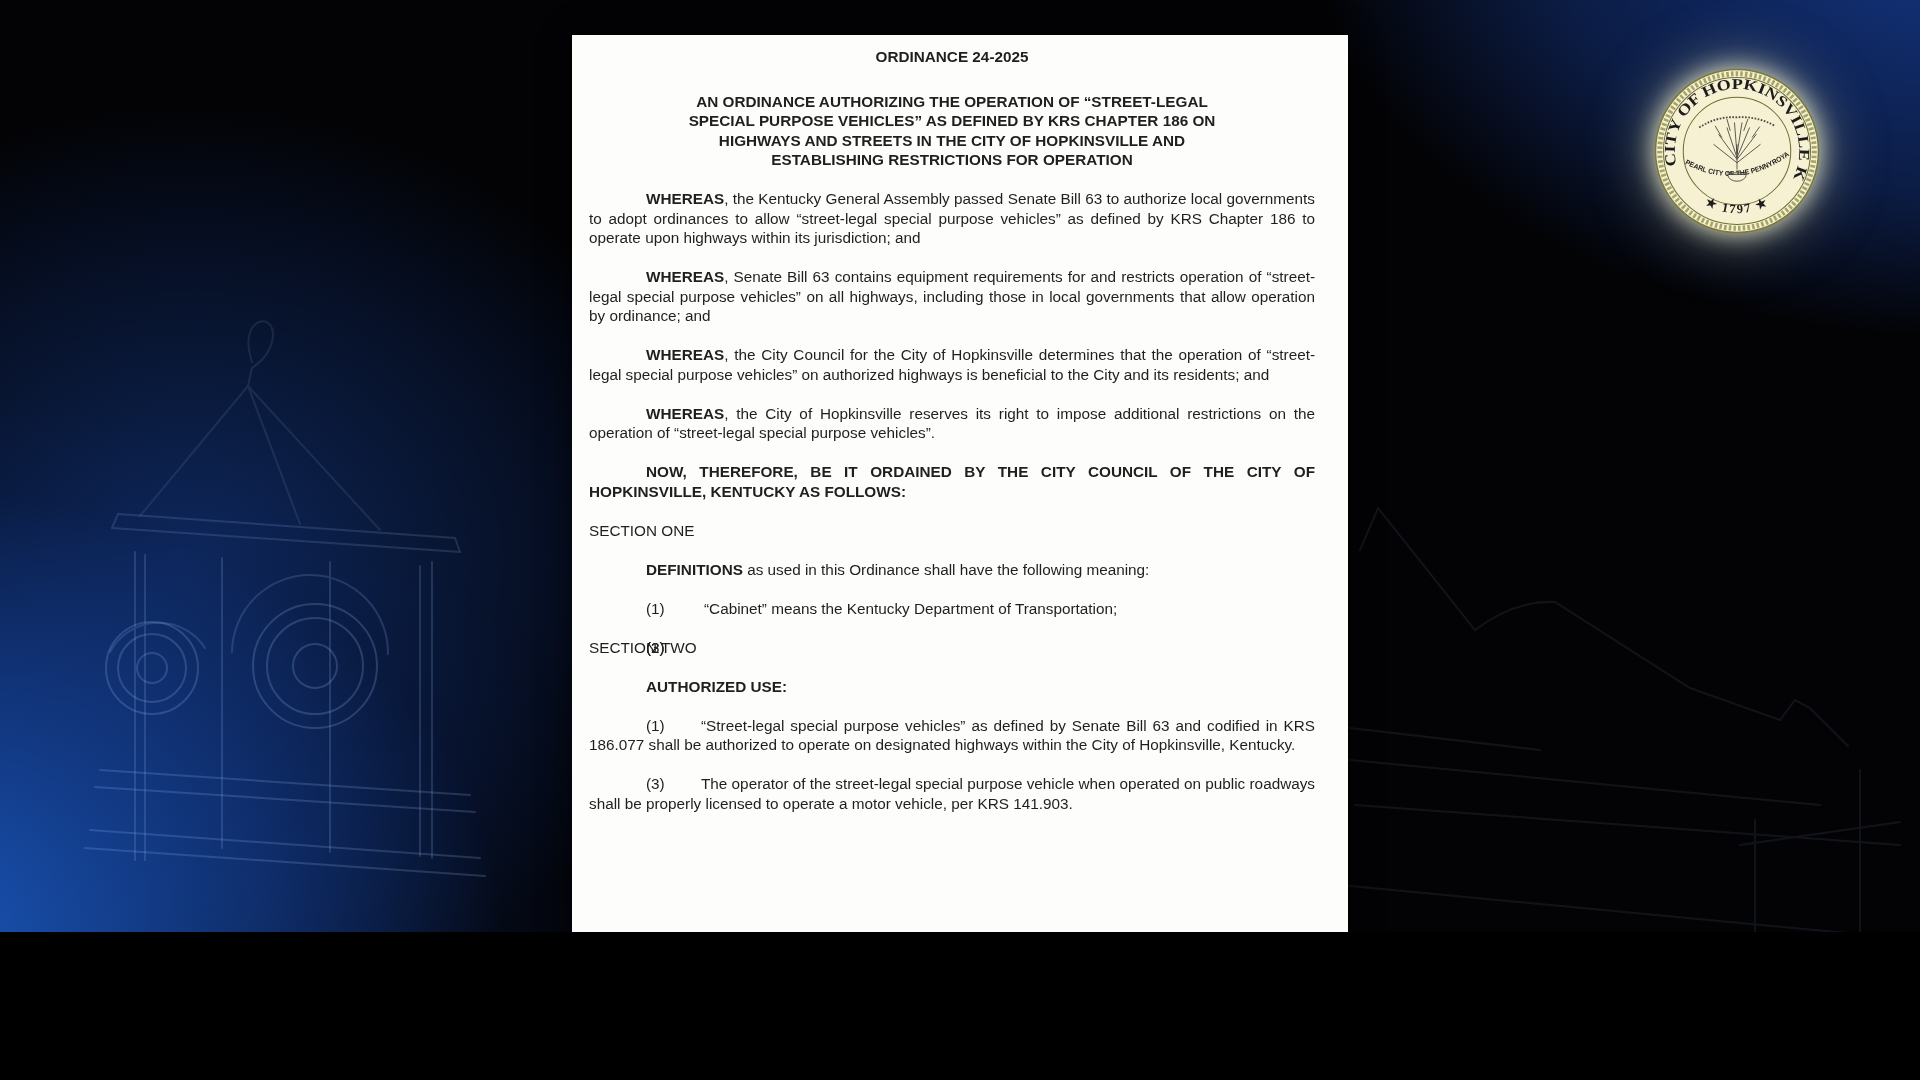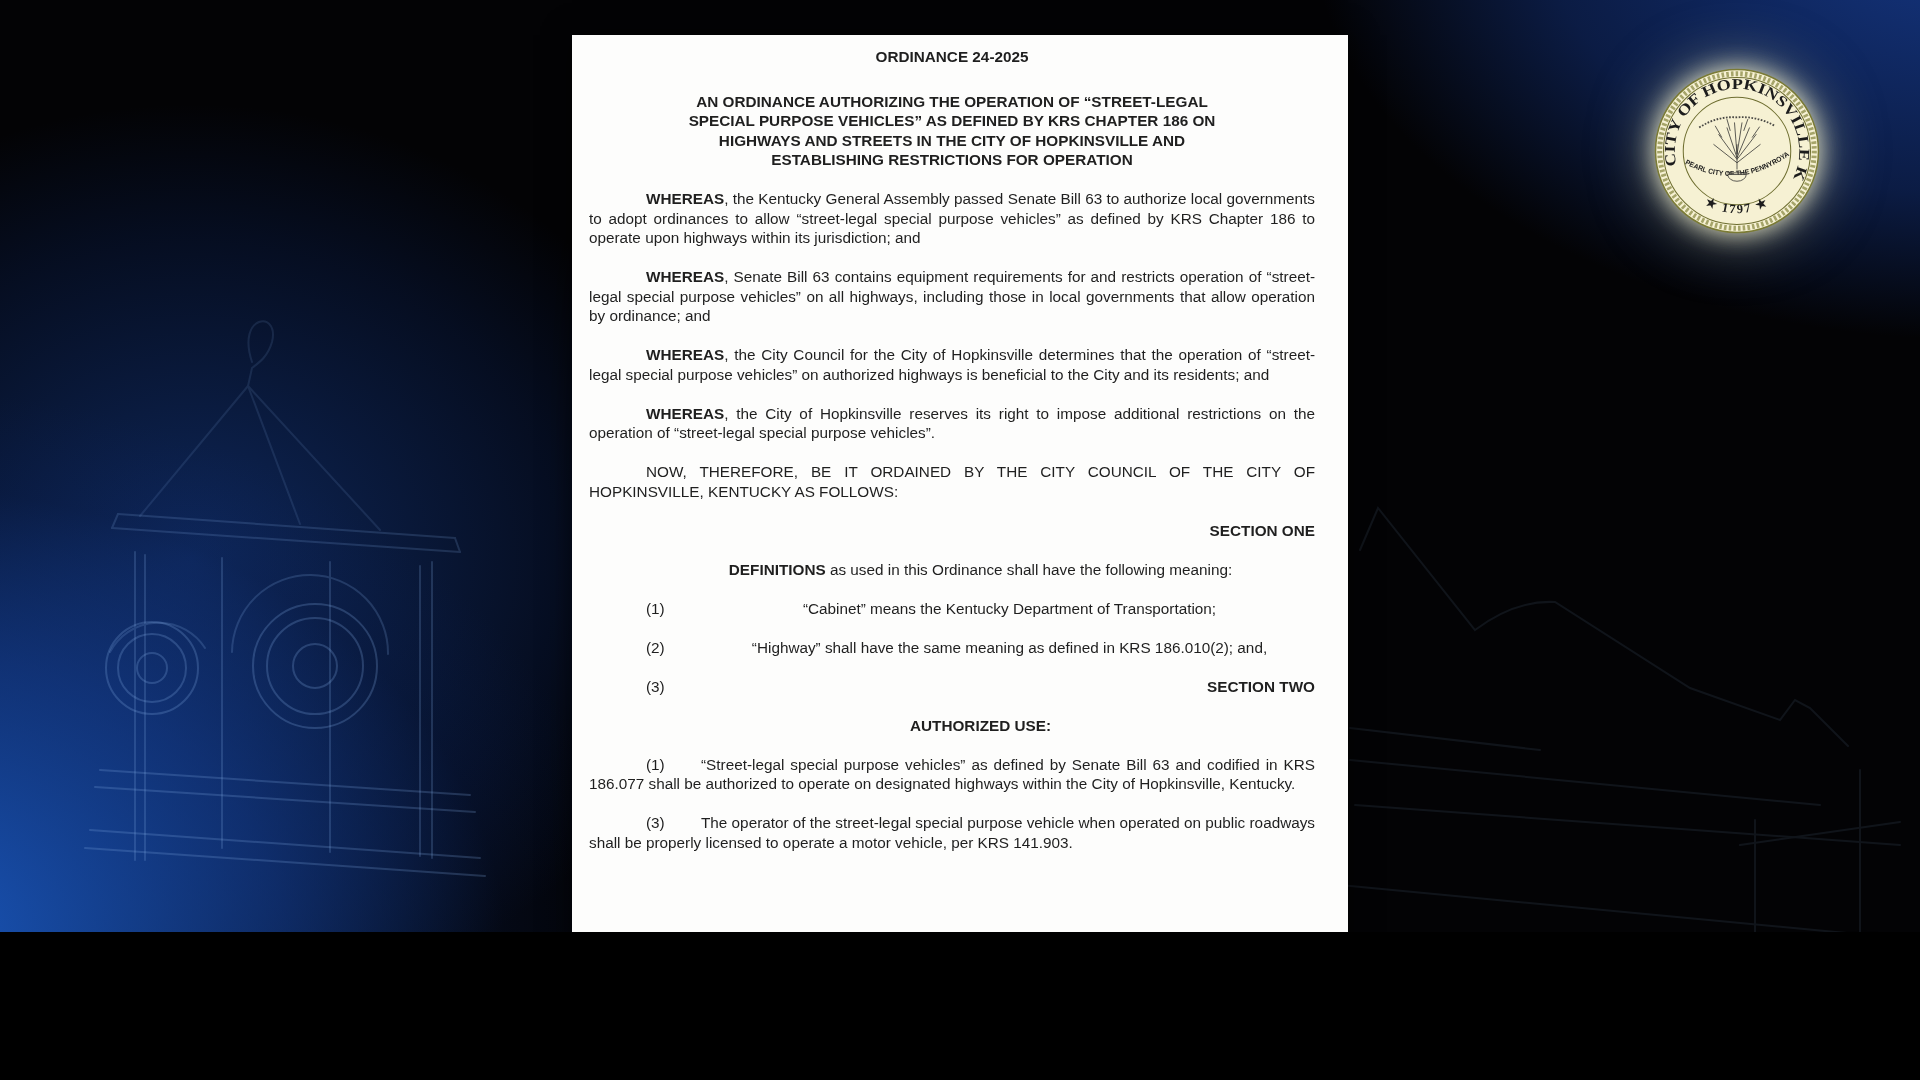--- a/index.html
+++ b/index.html
@@ -14,25 +14,25 @@
       #030305;}
   .sketch{position:absolute;pointer-events:none;}
   .sketch-left{left:0;top:300px;width:600px;height:780px;}
   .sketch-right{left:1340px;top:300px;width:580px;height:780px;}
   
   .page{position:absolute;left:572px;top:35px;width:776px;height:1010px;background:#fdfdfc;
         box-sizing:border-box;padding:12px 33px 8px 17px;color:#1f1f1f;
         font-size:15.3px;line-height:19.5px;box-shadow:0 0 26px rgba(0,0,0,.6);}
   .page .title{text-align:center;font-weight:bold;margin:0;}
   .page .heading{text-align:center;font-weight:bold;white-space:pre-line;margin:25px 0 0;}
-  .para{margin:19.5px 0 0;text-align:center;}
+  .para{margin:19.5px 0 0;}
   .justify{text-align:justify;}
   .indent{text-indent:57px;}
-  .bold{font-weight:normal;}
-  .center{text-align:right;font-weight:bold;}
+  .bold{font-weight:bold;}
+  .center{text-align:left;font-weight:normal;}
   .hang{position:relative;padding-left:115px;}
   .hang .num{position:absolute;left:57px;top:0;}
   .inum{display:inline-block;width:55px;text-indent:0;}
   
   .seal{position:absolute;}
   .seal-top{left:1653px;top:67px;width:168px;height:168px;
     filter:drop-shadow(0 0 12px rgba(250,248,215,.85)) drop-shadow(0 0 28px rgba(215,215,165,.5));}
   .seal-bottom{left:1796px;top:950px;width:132px;height:132px;
     filter:drop-shadow(0 0 9px rgba(225,220,175,.5));}
 </style>
@@ -127,21 +127,21 @@
     <p class="para justify indent"><b>WHEREAS</b><span>, the City of Hopkinsville reserves its right to impose additional restrictions on the operation of “street-legal special purpose vehicles”.</span></p>
 
     <p class="para justify indent bold">NOW, THEREFORE, BE IT ORDAINED BY THE CITY COUNCIL OF THE CITY OF HOPKINSVILLE, KENTUCKY AS FOLLOWS:</p>
 
     <p class="para center">SECTION ONE</p>
 
     <p class="para indent"><b>DEFINITIONS</b><span> as used in this Ordinance shall have the following meaning:</span></p>
 
     <div class="para hang"><span class="num">(1)</span><span>“Cabinet” means the Kentucky Department of Transportation;</span></div>
 
-    <div class="para hang"><span class="num">(2)</span><span>“Highway” shall have the same meaning as defined in KRS 186.010(2); and,</span></div>
+    <div class="para hang"><span class="num">(2)</span></div>
 
     <div class="para hang"><span class="num">(3)</span></div>
 
     <p class="para center">SECTION TWO</p>
 
     <p class="para indent"><b>AUTHORIZED USE:</b><span></span></p>
 
     <p class="para justify indent"><span class="inum">(1)</span><span>“Street-legal special purpose vehicles” as defined by Senate Bill 63 and codified in KRS 186.077 shall be authorized to operate on designated highways within the City of Hopkinsville, Kentucky.</span></p>
 
 

